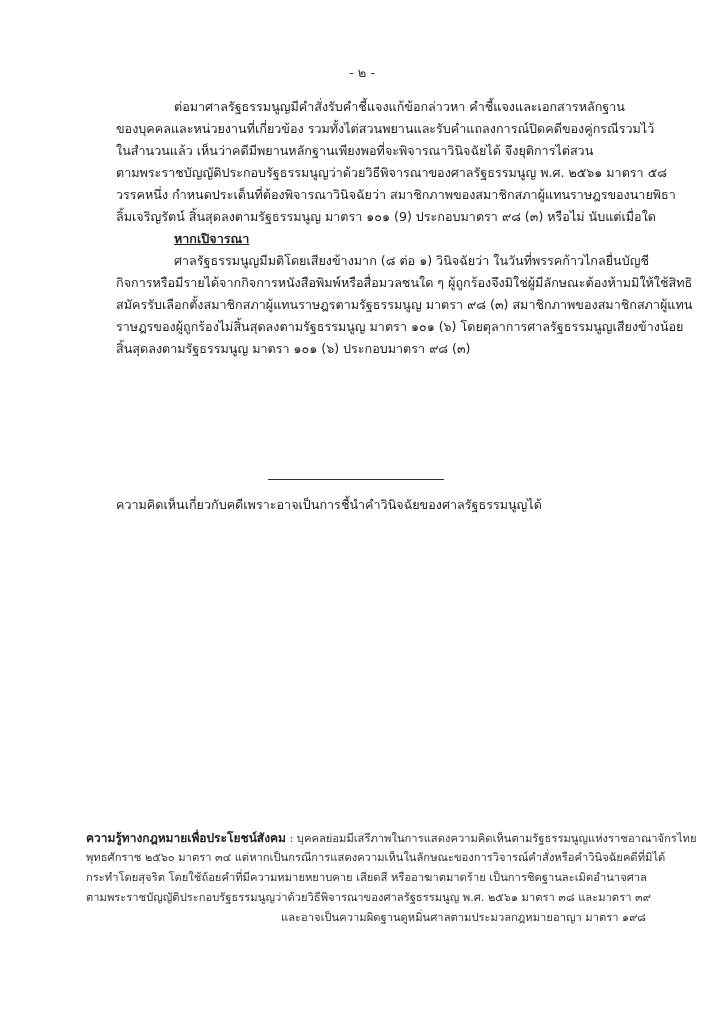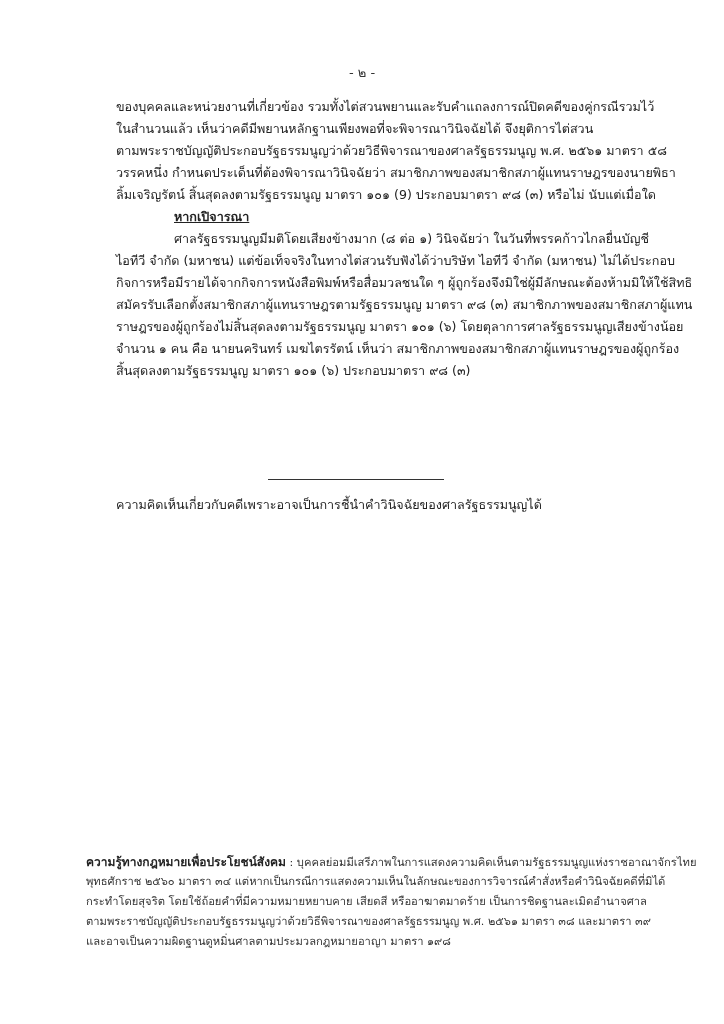--- a/index.html
+++ b/index.html
@@ -24,44 +24,43 @@
     }
     .divider {
       position: absolute; left: 268px; top: 479px; width: 176px;
       height: 0; border-top: 1px solid #333;
     }
     .closing {
       position: absolute; left: 116px; top: 494px; width: 540px;
       font-size: 12.6px; line-height: 22px;
     }
     .footer {
-      position: absolute; left: 86px; top: 852px; width: 560px;
-      font-size: 11.2px; line-height: 20px; color: #333;
+      position: absolute; left: 86px; top: 828px; width: 560px;
+      font-size: 11.2px; line-height: 20px; color: #333; text-align: right;
     }
     .footer .line { height: 20px; }
     .footer-title { font-weight: bold; font-size: 12px; color: #222; }
   </style>
 </head>
 <body>
 
 <div class="page-number">- ๒ -</div>
 
 <div class="body-text">
+  <span class="line indent">ต่อมาศาลรัฐธรรมนูญมีคำสั่งรับคำชี้แจงแก้ข้อกล่าวหา  คำชี้แจงและเอกสารหลักฐาน</span>
   <span class="line">ของบุคคลและหน่วยงานที่เกี่ยวข้อง  รวมทั้งไต่สวนพยานและรับคำแถลงการณ์ปิดคดีของคู่กรณีรวมไว้</span>
   <span class="line">ในสำนวนแล้ว  เห็นว่าคดีมีพยานหลักฐานเพียงพอที่จะพิจารณาวินิจฉัยได้  จึงยุติการไต่สวน</span>
   <span class="line">ตามพระราชบัญญัติประกอบรัฐธรรมนูญว่าด้วยวิธีพิจารณาของศาลรัฐธรรมนูญ พ.ศ. ๒๕๖๑ มาตรา ๕๘</span>
   <span class="line">วรรคหนึ่ง  กำหนดประเด็นที่ต้องพิจารณาวินิจฉัยว่า  สมาชิกภาพของสมาชิกสภาผู้แทนราษฎรของนายพิธา</span>
   <span class="line">ลิ้มเจริญรัตน์  สิ้นสุดลงตามรัฐธรรมนูญ  มาตรา  ๑๐๑  (9)  ประกอบมาตรา  ๙๘  (๓)  หรือไม่  นับแต่เมื่อใด</span>
   <span class="heading">หากเปิจารณา</span>
   <span class="line indent">ศาลรัฐธรรมนูญมีมติโดยเสียงข้างมาก  (๘  ต่อ  ๑)  วินิจฉัยว่า  ในวันที่พรรคก้าวไกลยื่นบัญชี</span>
-  <span class="line">ไอทีวี  จำกัด  (มหาชน)  แต่ข้อเท็จจริงในทางไต่สวนรับฟังได้ว่าบริษัท  ไอทีวี  จำกัด  (มหาชน)  ไม่ได้ประกอบ</span>
   <span class="line">กิจการหรือมีรายได้จากกิจการหนังสือพิมพ์หรือสื่อมวลชนใด ๆ  ผู้ถูกร้องจึงมิใช่ผู้มีลักษณะต้องห้ามมิให้ใช้สิทธิ</span>
   <span class="line">สมัครรับเลือกตั้งสมาชิกสภาผู้แทนราษฎรตามรัฐธรรมนูญ  มาตรา  ๙๘  (๓)  สมาชิกภาพของสมาชิกสภาผู้แทน</span>
   <span class="line">ราษฎรของผู้ถูกร้องไม่สิ้นสุดลงตามรัฐธรรมนูญ  มาตรา  ๑๐๑  (๖)  โดยตุลาการศาลรัฐธรรมนูญเสียงข้างน้อย</span>
-  <span class="line">จำนวน  ๑  คน  คือ  นายนครินทร์  เมฆไตรรัตน์  เห็นว่า  สมาชิกภาพของสมาชิกสภาผู้แทนราษฎรของผู้ถูกร้อง</span>
   <span class="line">สิ้นสุดลงตามรัฐธรรมนูญ  มาตรา  ๑๐๑  (๖)  ประกอบมาตรา  ๙๘  (๓)</span>
 </div>
 
 <div class="divider"></div>
 
 <div class="closing">
   <span class="line">ความคิดเห็นเกี่ยวกับคดีเพราะอาจเป็นการชี้นำคำวินิจฉัยของศาลรัฐธรรมนูญได้</span>
 </div>
 
 <div class="footer">

